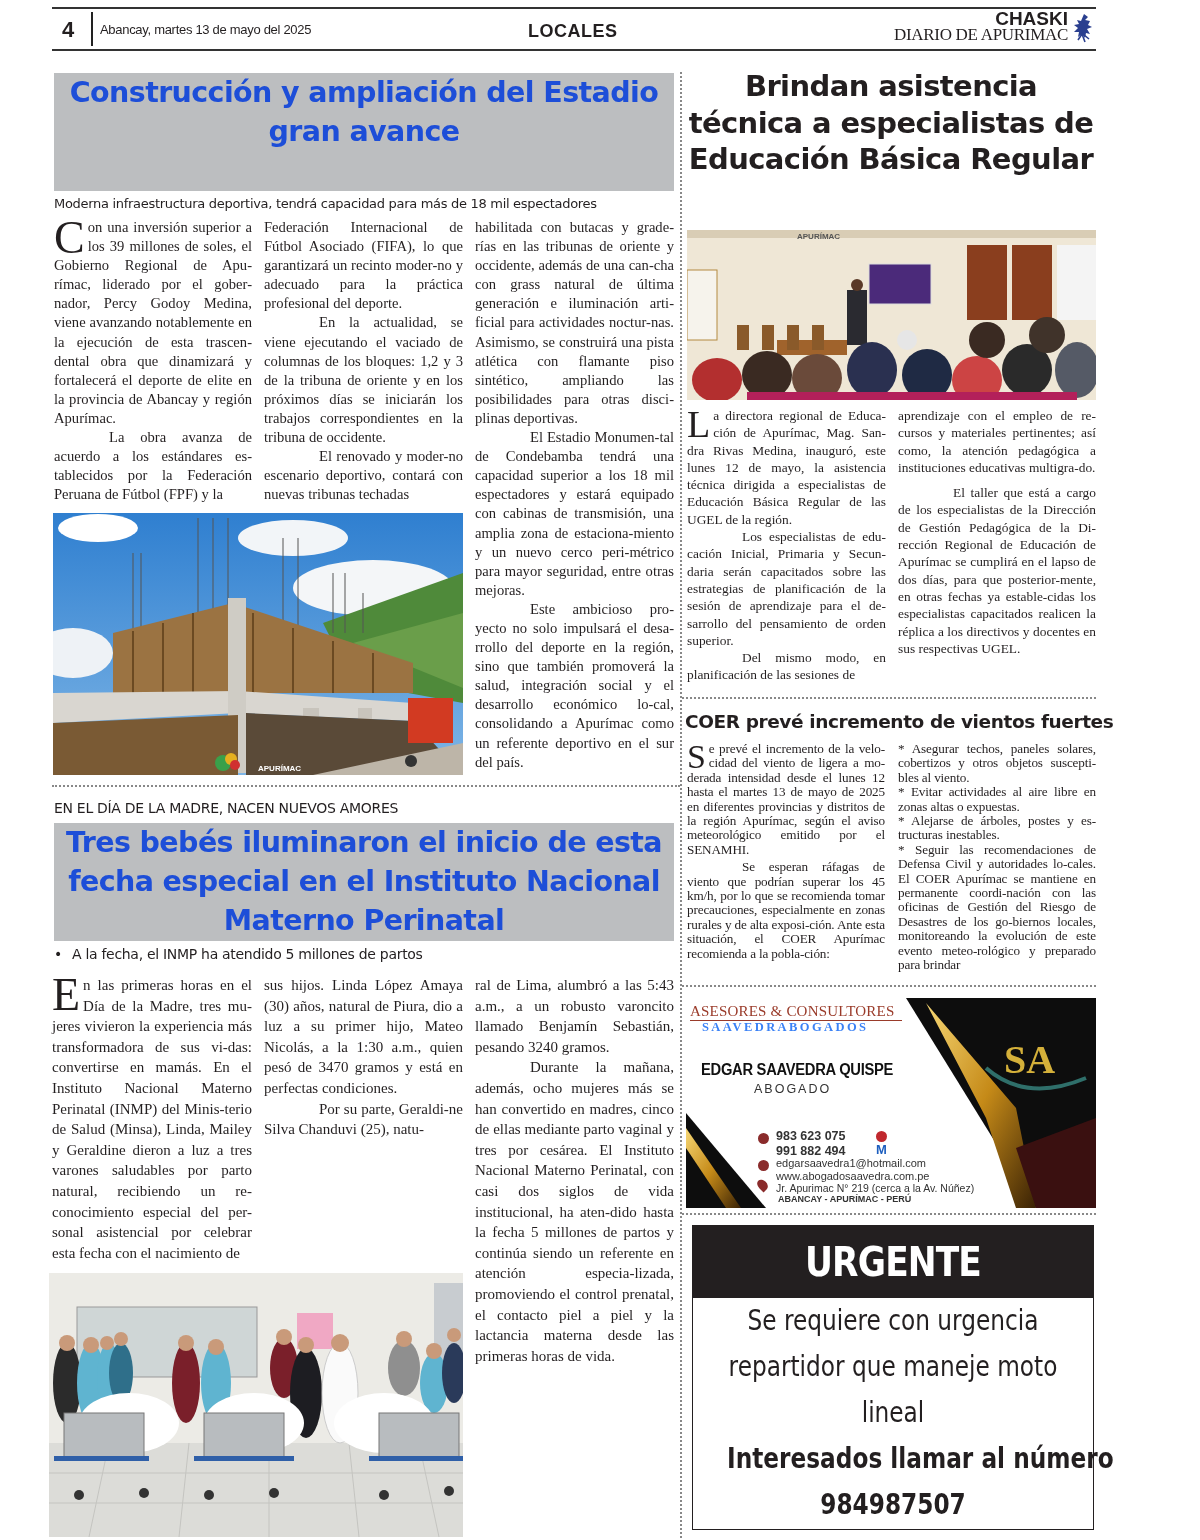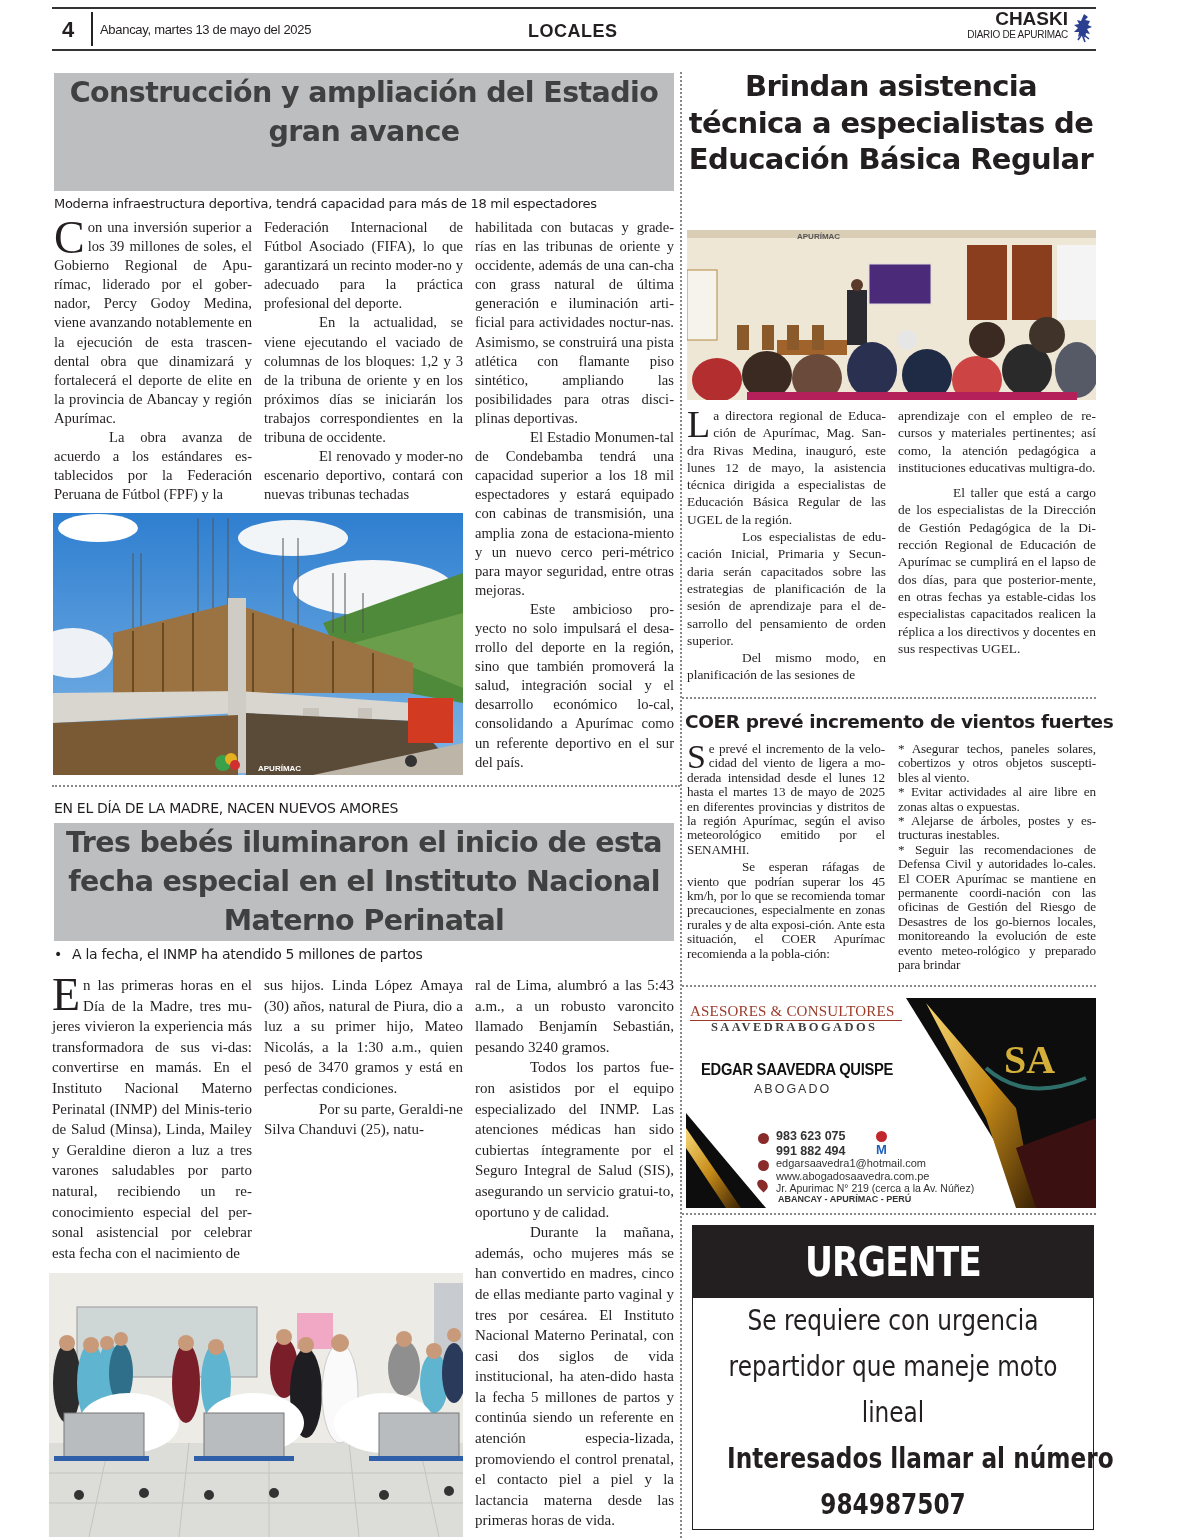--- a/index.html
+++ b/index.html
@@ -8,30 +8,30 @@
 
   
   .mast-top { position: absolute; left: 52px; top: 7px; width: 1044px; height: 2px; background: #333; }
   .mast-bot { position: absolute; left: 52px; top: 49px; width: 1044px; height: 2px; background: #333; }
   .page-num { position: absolute; left: 62px; top: 17px; font: bold 22px "Liberation Sans", sans-serif; }
   .page-sep { position: absolute; left: 91px; top: 12px; width: 2px; height: 34px; background: #222; }
   .page-date { position: absolute; left: 100px; top: 22px; font: 13px "Liberation Sans", sans-serif; letter-spacing: -0.3px; }
   .section { position: absolute; left: 528px; top: 21px; font: bold 18px "Liberation Sans", sans-serif; letter-spacing: 0.5px; }
   .brand { position: absolute; right: 132px; top: 9px; text-align: right; font-family: "Liberation Sans", sans-serif; }
   .brand .name { font-weight: bold; font-size: 19px; line-height: 19px; }
-  .brand .sub { font-size: 10px; line-height: 14px; letter-spacing: -0.3px; }
+  .brand .sub { font-size: 17px; line-height: 14px; letter-spacing: -0.3px; font-family: Liberation Serif, serif; }
   .brand-icon { position: absolute; left: 1070px; top: 12px; width: 26px; height: 34px; }
 
   
   .vdots { position: absolute; width: 0; border-left: 2px dotted #888; }
   .hdots { position: absolute; height: 0; border-top: 2px dotted #888; }
 
   
   .hbox { position: absolute; background: #bcbec0; text-align: center;
-          font-family: "DejaVu Sans", sans-serif; font-weight: bold; color: #404040; }
+          font-family: "DejaVu Sans", sans-serif; font-weight: bold; color: #1d4ed8; }
   .h1a { left: 54px; top: 73px; width: 620px; height: 118px; font-size: 28.5px; line-height: 39px; padding-top: 0px; letter-spacing: -0.6px; }
   .h1b { left: 54px; top: 823px; width: 620px; height: 118px; font-size: 28.5px; line-height: 39px; letter-spacing: -0.6px; }
   .headline-right { position: absolute; left: 686px; top: 68px; width: 410px; text-align: center;
           font-family: "DejaVu Sans", sans-serif; font-weight: bold; font-size: 29px; line-height: 36.5px; letter-spacing: -0.6px; }
   .coer-title { position: absolute; left: 685px; top: 711px; font-family: "DejaVu Sans", sans-serif; font-weight: bold; font-size: 18.5px; letter-spacing: -0.4px; }
 
   .deck { position: absolute; font-family: "DejaVu Sans", sans-serif; font-size: 13px; letter-spacing: -0.3px; }
   .kicker { position: absolute; font-family: "DejaVu Sans", sans-serif; font-size: 14px; letter-spacing: -0.3px; }
 
   
@@ -42,21 +42,21 @@
   .col.xs { font-size: 13.2px; line-height: 14.4px; letter-spacing: -0.15px; }
   .drop { float: left; font-size: 46px; line-height: 36px; margin: 2px 3px 0 0; font-weight: normal; }
   .drop.sm { font-size: 38px; line-height: 30px; }
 
   
   .photo { position: absolute; overflow: hidden; }
 
   
   .ad-law { position: absolute; left: 686px; top: 998px; width: 410px; height: 210px; overflow: hidden; background: #fff; }
   .ad-law .firm { position: absolute; left: 4px; top: 5px; font: 15px "Liberation Serif", serif; color: #9a3b2a; letter-spacing: 0.2px; }
-  .ad-law .firm2 { position: absolute; left: 25px; top: 22px; font: bold 12.5px "Liberation Serif", serif; color: #404040; letter-spacing: 2.4px; }
+  .ad-law .firm2 { position: absolute; left: 16px; top: 22px; font: bold 12.5px "Liberation Serif", serif; color: #3b82f6; letter-spacing: 2.4px; }
   .ad-law .firm-line { position: absolute; left: 4px; top: 22px; width: 212px; height: 1px; background: #9a3b2a; }
   .ad-law .lawyer { position: absolute; left: 15px; top: 63px; font: bold 16px "Liberation Sans", sans-serif; color: #111; letter-spacing: -0.3px; transform: scaleX(0.92); transform-origin: left; }
   .ad-law .role { position: absolute; left: 68px; top: 84px; font: 12.5px "Liberation Sans", sans-serif; color: #333; letter-spacing: 2px; }
   .ad-law .contact { position: absolute; font: bold 12.5px "Liberation Sans", sans-serif; color: #333; }
   .ad-law .contact.small { font-size: 11px; font-weight: normal; color: #333; }
   .ad-law .ci { position: absolute; width: 11px; height: 11px; border-radius: 50%; background: #8a2b2b; }
 
   
   .ad-urg { position: absolute; left: 692px; top: 1225px; width: 402px; height: 305px; border: 1.5px solid #231f20; text-align: center; font-family: "DejaVu Sans", sans-serif; }
   .ad-urg .bar { background: #231f20; color: #fff; height: 72px; font-weight: bold; font-size: 40px; line-height: 72px; letter-spacing: -1px; transform: scaleX(0.86); }
@@ -291,21 +291,20 @@
 
 <div class="col" style="left:52px; top:975px; width:200px; line-height:20.6px; font-size:15px;">
   <p><span class="drop">E</span><span>n las primeras horas en el Día de la Madre, tres mu-jeres vivieron la experiencia más transformadora de sus vi-das: convertirse en mamás. En el Instituto Nacional Materno Perinatal (INMP) del Minis-terio de Salud (Minsa), Linda, Mailey y Geraldine dieron a luz a tres varones saludables por parto natural, recibiendo un re-conocimiento especial del per-sonal asistencial por celebrar esta fecha con el nacimiento de</span></p>
 </div>
 <div class="col" style="left:264px; top:975px; width:199px; line-height:20.6px; font-size:15px;">
   <p>sus hijos.  Linda López Amaya (30) años, natural de Piura, dio a luz a su primer hijo, Mateo Nicolás, a la 1:30 a.m., quien pesó de 3470 gramos y está en perfectas condiciones.</p>
   <p class="ind">Por su parte, Geraldi-ne Silva Chanduvi (25), natu-</p>
 </div>
 <div class="col" style="left:475px; top:975px; width:199px; line-height:20.6px; font-size:15px;">
   <p>ral de Lima, alumbró a las 5:43 a.m., a un robusto varoncito llamado Benjamín Sebastián, pesando 3240 gramos.</p>
-  <p class="ind">Todos los partos fue-ron asistidos por el equipo especializado del INMP. Las atenciones médicas han sido cubiertas íntegramente por el Seguro Integral de Salud (SIS), asegurando un servicio gratui-to, oportuno y de calidad.</p>
   <p class="ind">Durante la mañana, además, ocho mujeres más se han convertido en madres, cinco de ellas mediante parto vaginal y tres por cesárea.  El Instituto Nacional Materno Perinatal, con casi dos siglos de vida institucional, ha aten-dido hasta la fecha 5 millones de partos y continúa siendo un referente en atención especia-lizada, promoviendo el control prenatal, el contacto piel a piel y la lactancia materna desde las primeras horas de vida.</p>
 </div>
 
 <div class="photo" style="left:49px; top:1273px; width:414px; height:264px;">
   <svg width="414" height="264" viewBox="0 0 414 264">
     <rect width="414" height="264" fill="#ecebe6"></rect>
     <rect x="0" y="170" width="414" height="94" fill="#dcdcd8"></rect>
     <g stroke="#c4c4c0" stroke-width="1">
       <line x1="0" y1="200" x2="414" y2="200"></line>
         <line x1="0" y1="230" x2="414" y2="230"></line>

